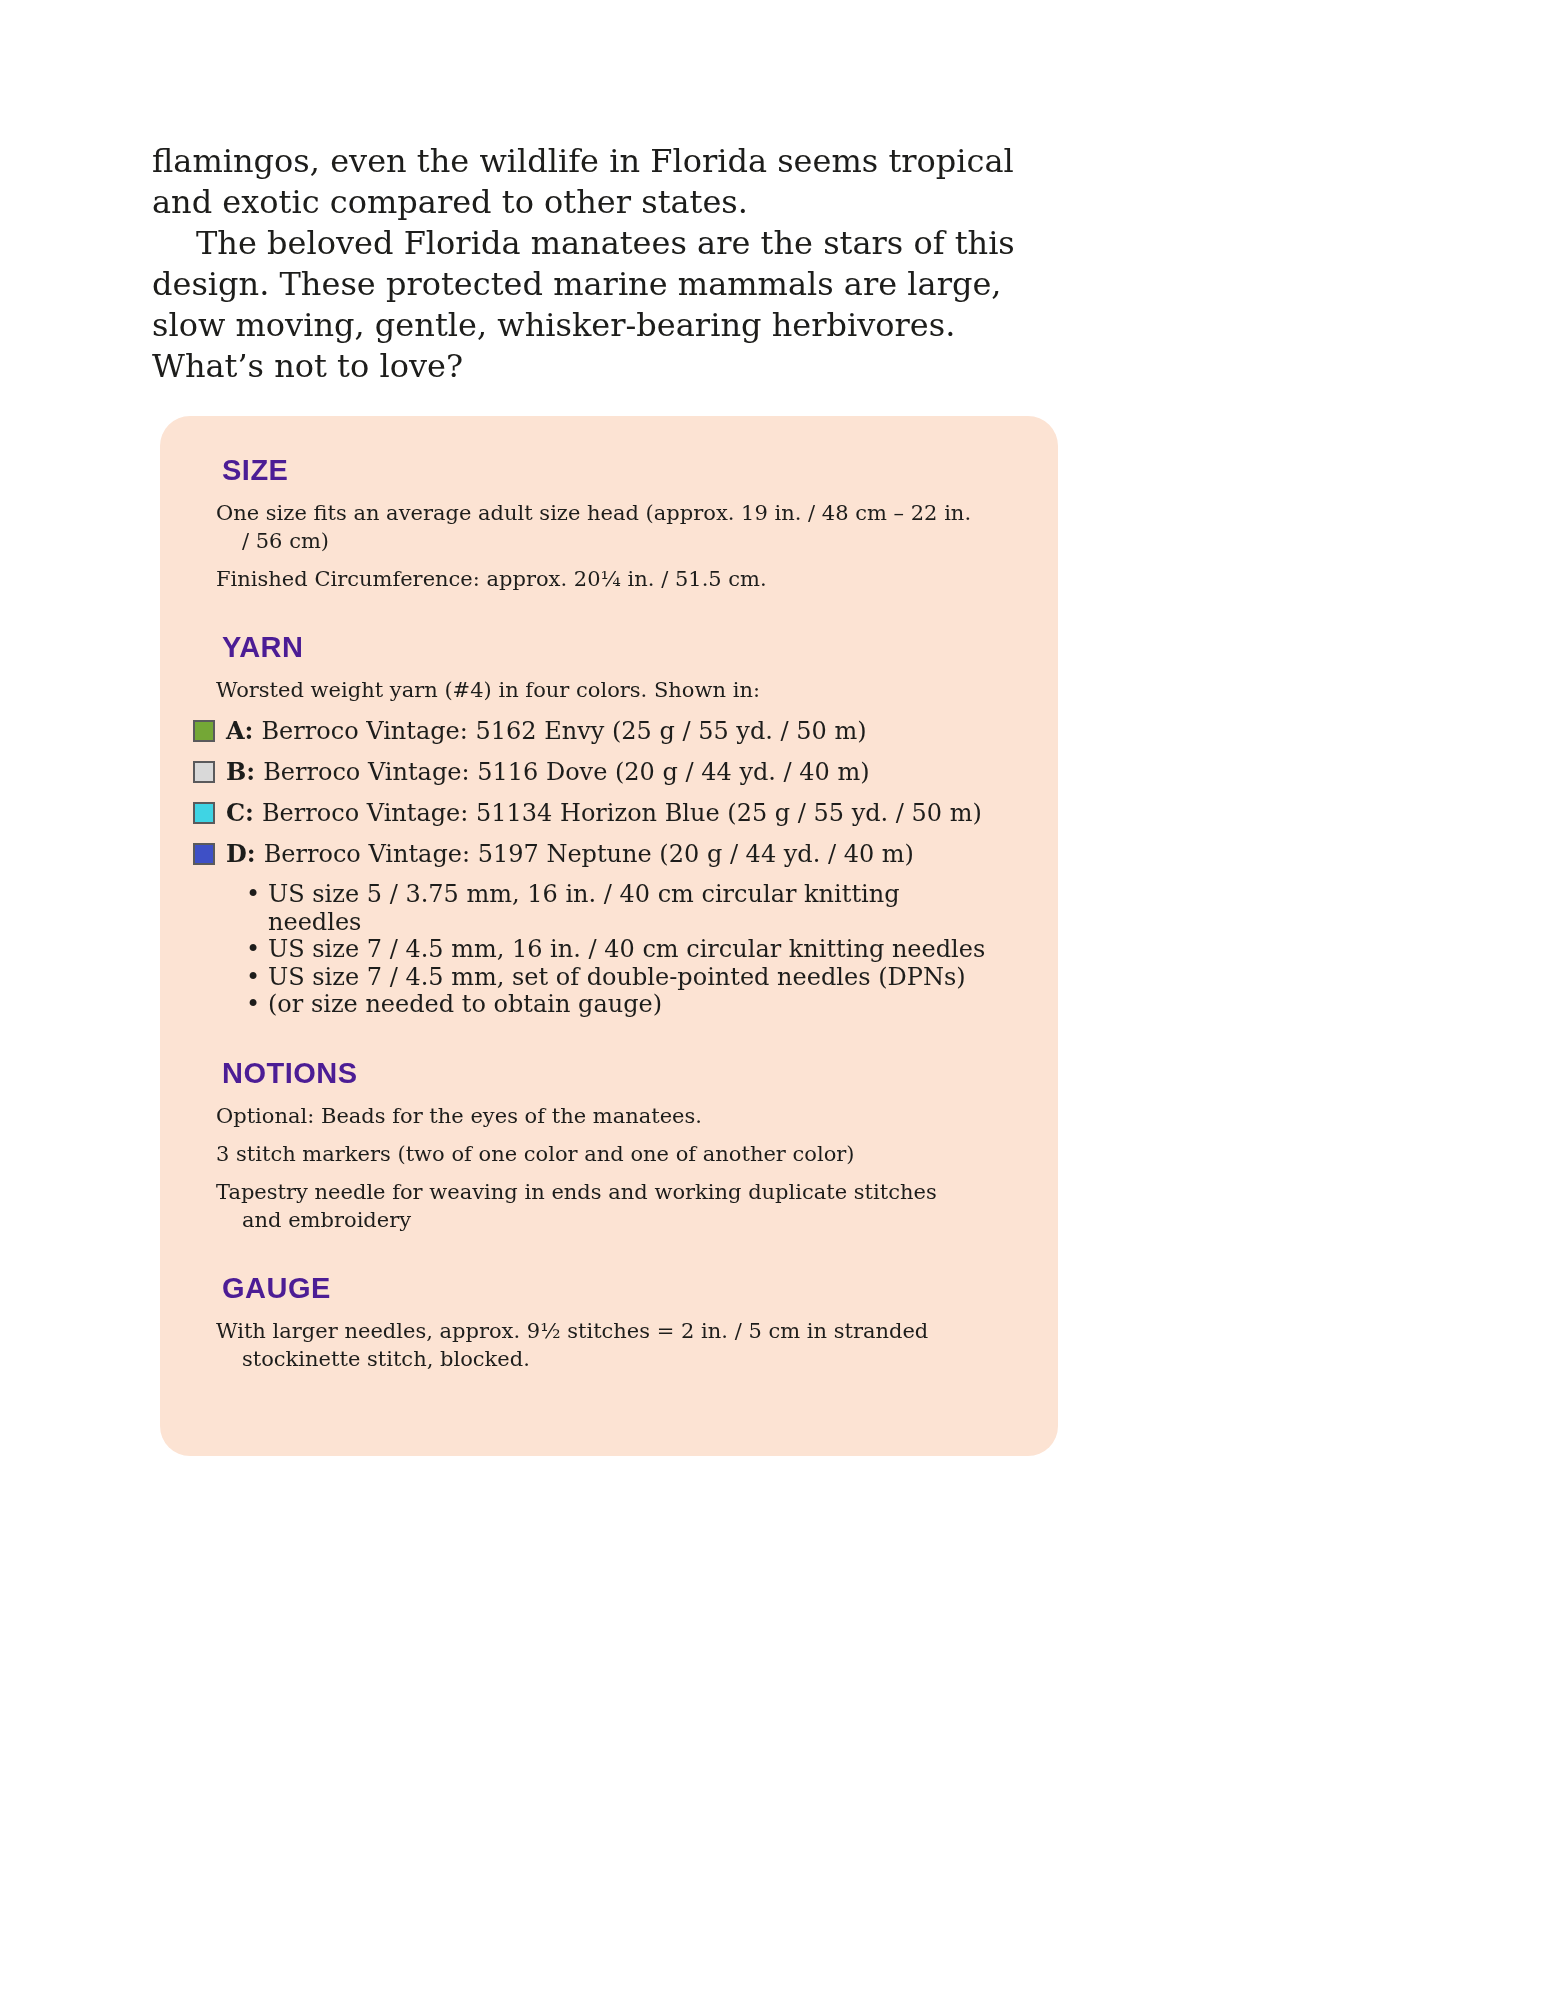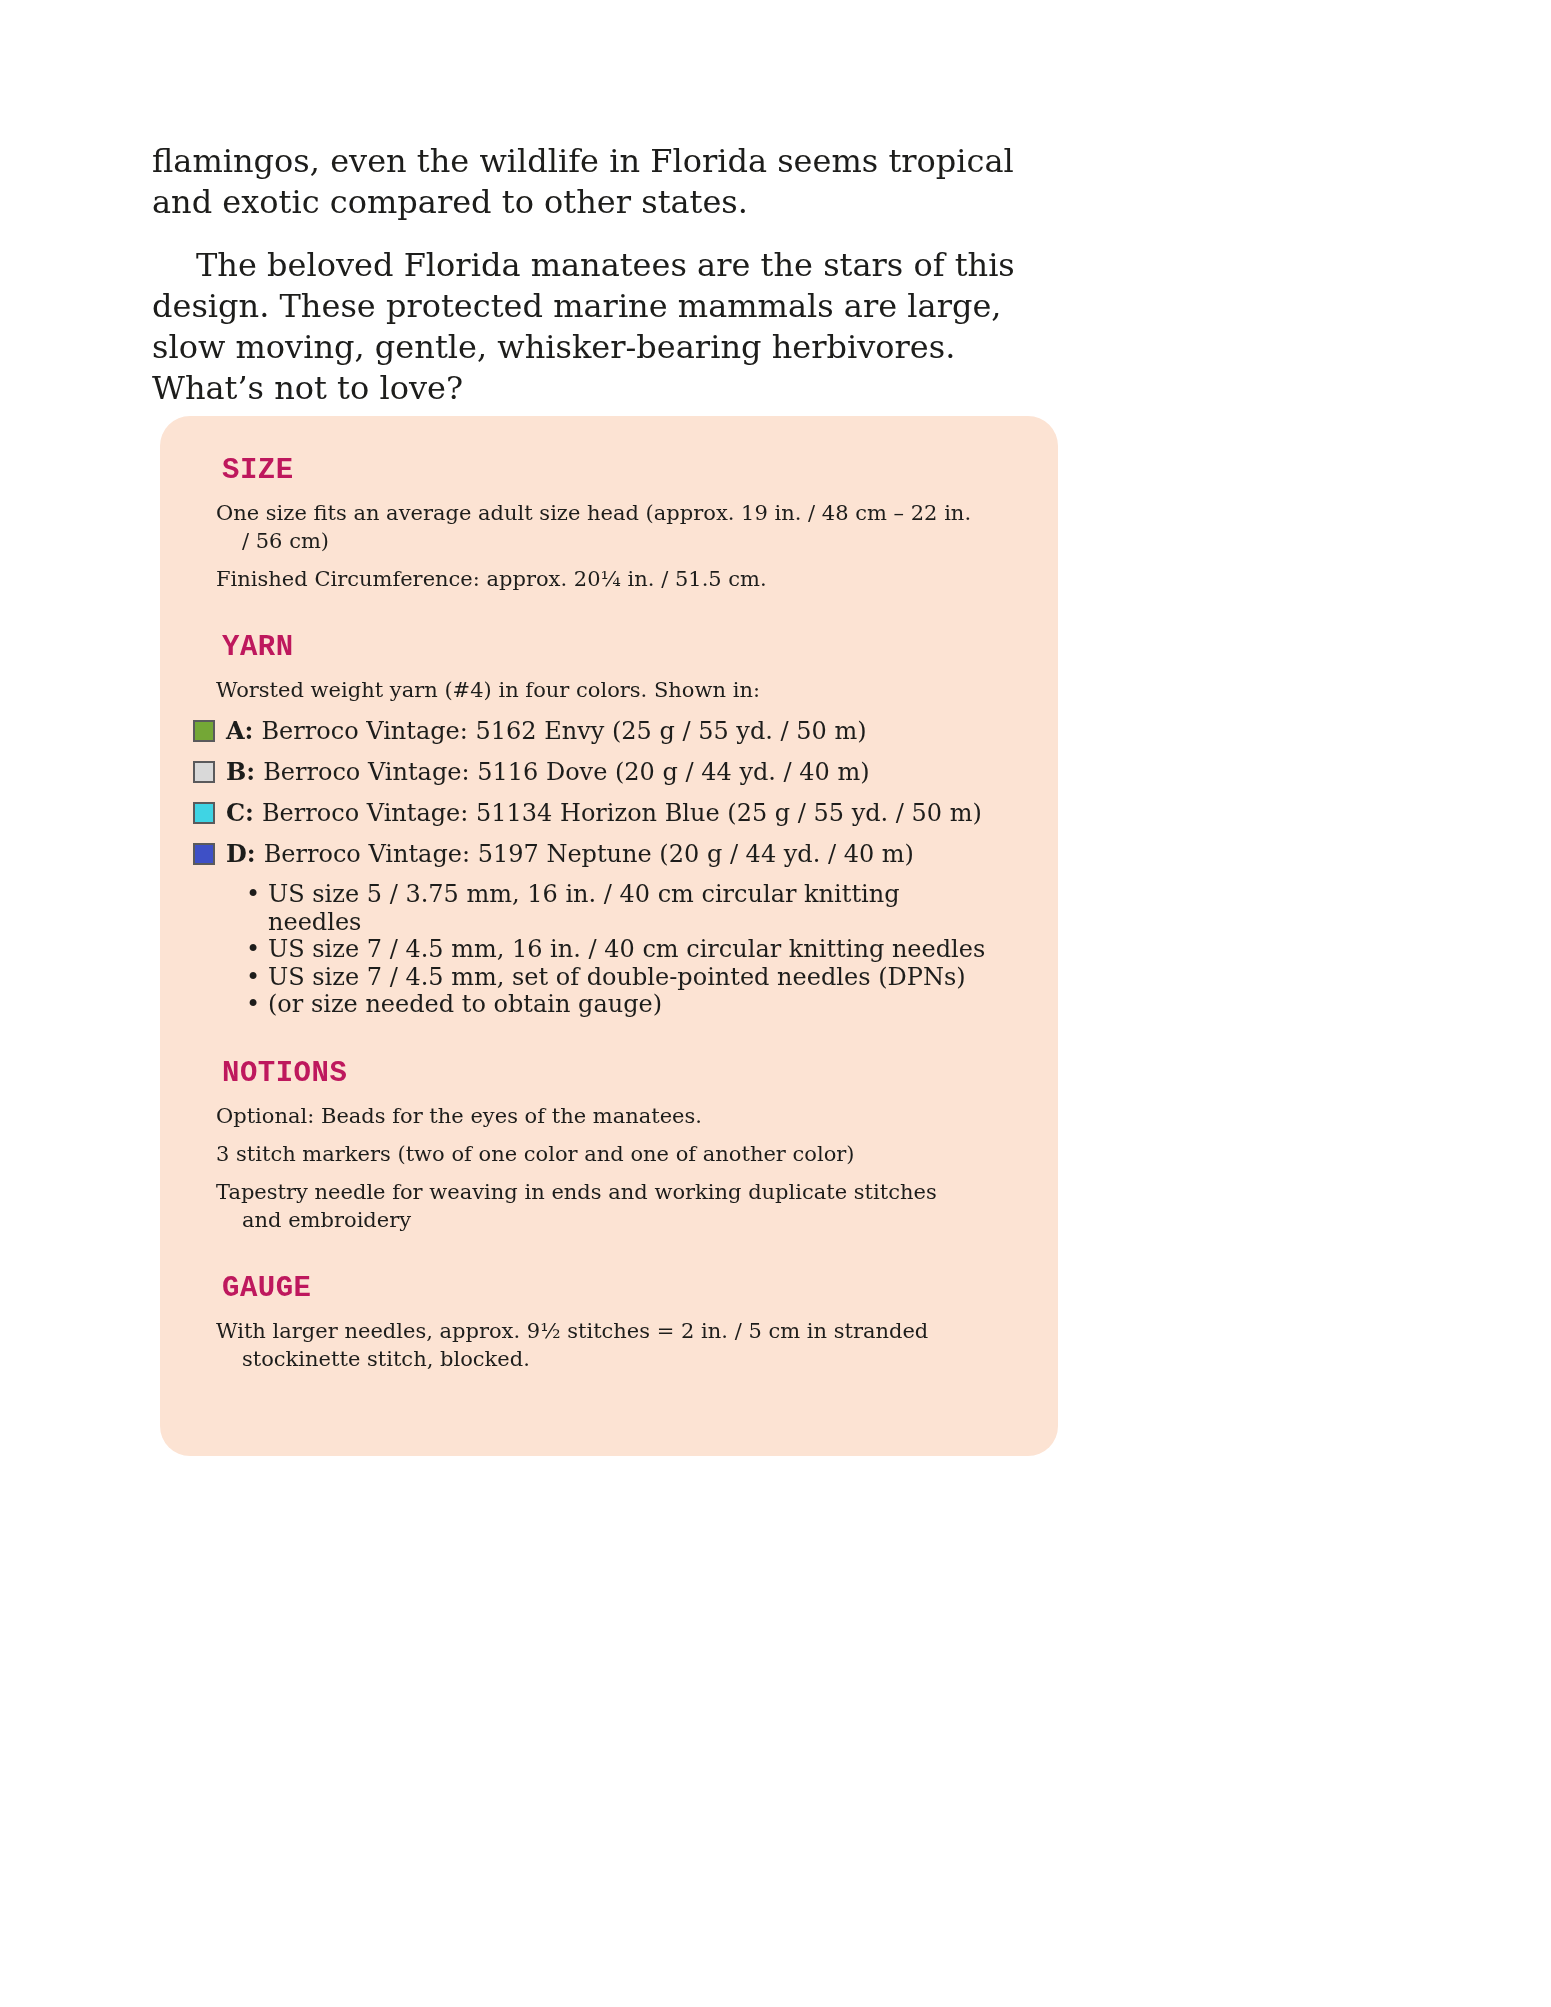--- a/index.html
+++ b/index.html
@@ -19,38 +19,38 @@
   }
   .intro {
     position: absolute;
     left: 152px;
     top: 141px;
     width: 980px;
     font-size: 32px;
     line-height: 41px;
   }
   .intro .line { white-space: nowrap; }
-  .intro .line-indent { text-indent: 44px; margin-top: 22px; }
+  .intro .line-indent { text-indent: 44px; }
 
   .info-box {
     position: absolute;
     left: 160px;
     top: 416px;
     width: 898px;
     height: 1040px;
     border-radius: 30px;
     padding: 34px 56px 30px 56px;
     box-sizing: border-box;
   }
   .heading {
-    font-family: Liberation Mono, monospace;
+    font-family: Liberation Sans, sans-serif;
     font-weight: 700;
     font-size: 29px;
     letter-spacing: 0.5px;
-    color: #be185d;
+    color: #4c1d95;
     margin: 38px 0 12px 0;
     padding-left: 6px;
   }
   .heading.first { margin-top: 4px; }
 
   .body-text {
     font-size: 21px;
     line-height: 28px;
     margin: 0 0 10px 0;
   }

